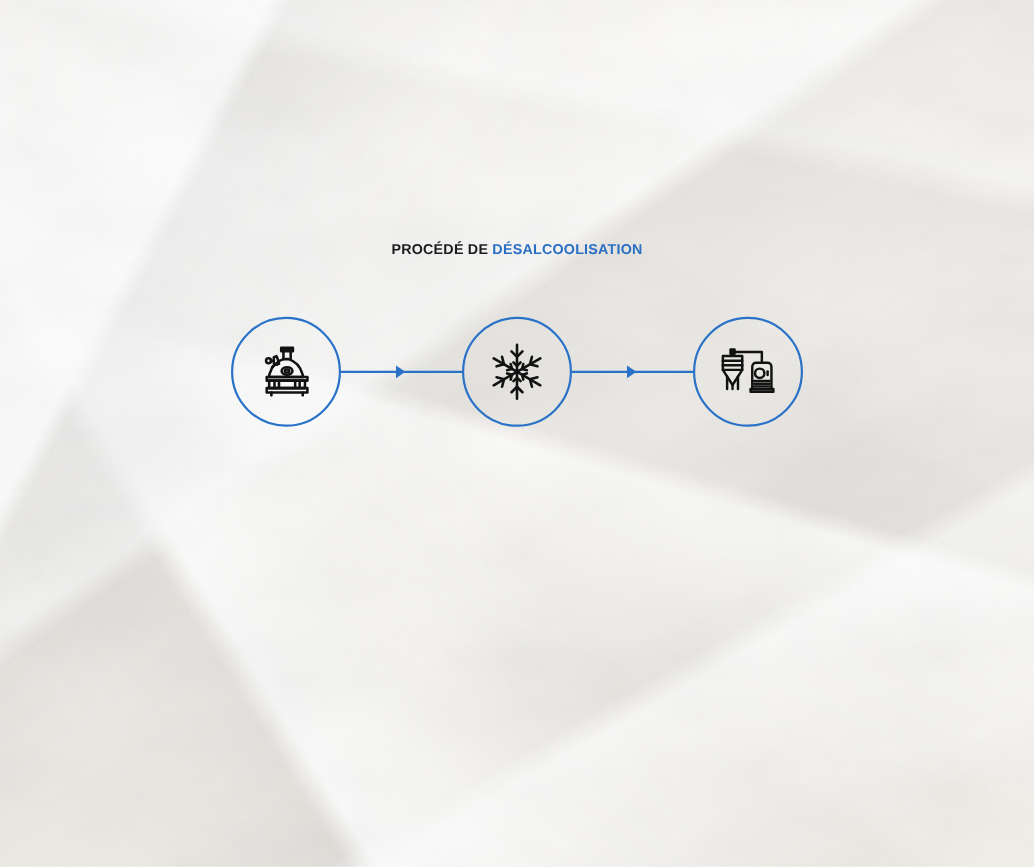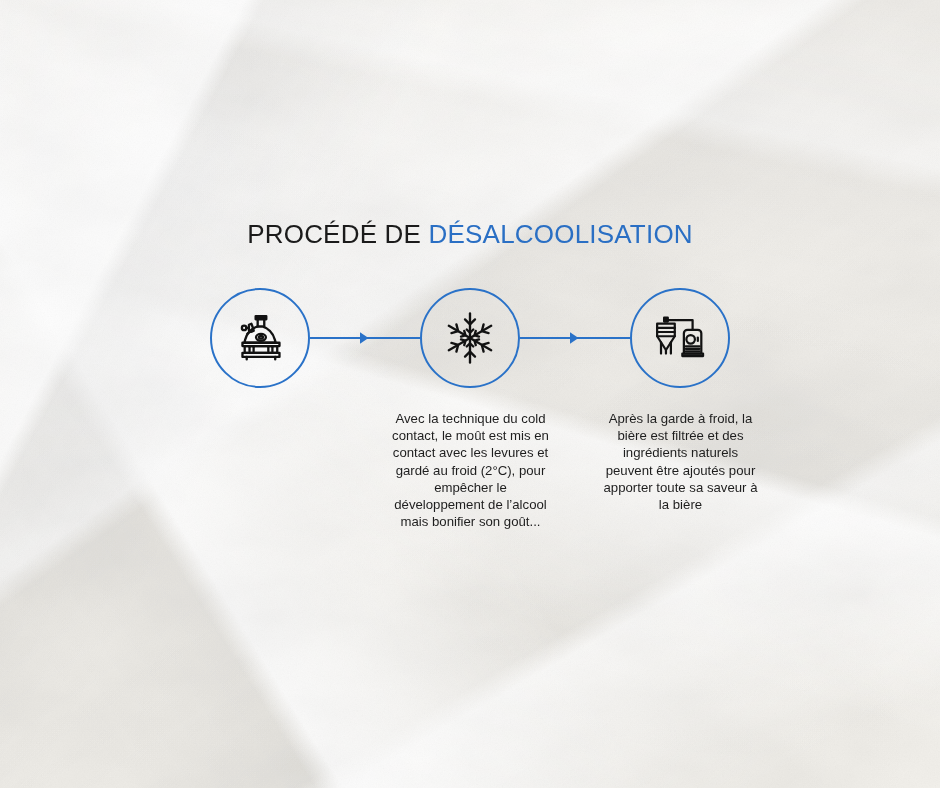--- a/index.html
+++ b/index.html
@@ -46,22 +46,22 @@
 
   
   #content { position:absolute; inset:0; }
 
   #diagram-title {
     position:absolute;
     top:219px;
     left:0;
     width:940px;
     text-align:center;
-    font-size:26px;
-    font-weight:normal;
+    font-size:13px;
+    font-weight:bold;
     letter-spacing:.2px;
     color:#1b1b1b;
     white-space:nowrap;
   }
   #diagram-title .accent { color:#2a6fc4; }
 
   
   .steps-row {
     position:absolute;
     top:288px;
@@ -255,17 +255,15 @@
         <path d="M37.8 43.2h14.4"></path>
         <path d="M37.8 45.7h14.4"></path>
 
         <path d="M34.4 48.1h21.4v2.6H34.4z"></path>
       </svg>
     </div>
 
   </div>
 
   <div class="captions">
-    <div class="caption k2">Avec la technique du cold contact, le moût est mis en contact avec les levures et gardé au froid (2°C), pour empêcher le développement de l’alcool mais bonifier son goût...</div>
-    <div class="caption k3">Après la garde à froid, la bière est filtrée et des ingrédients naturels peuvent être ajoutés pour apporter toute sa saveur à la bière</div>
   </div>
 
 </div>
 
 </body></html>

